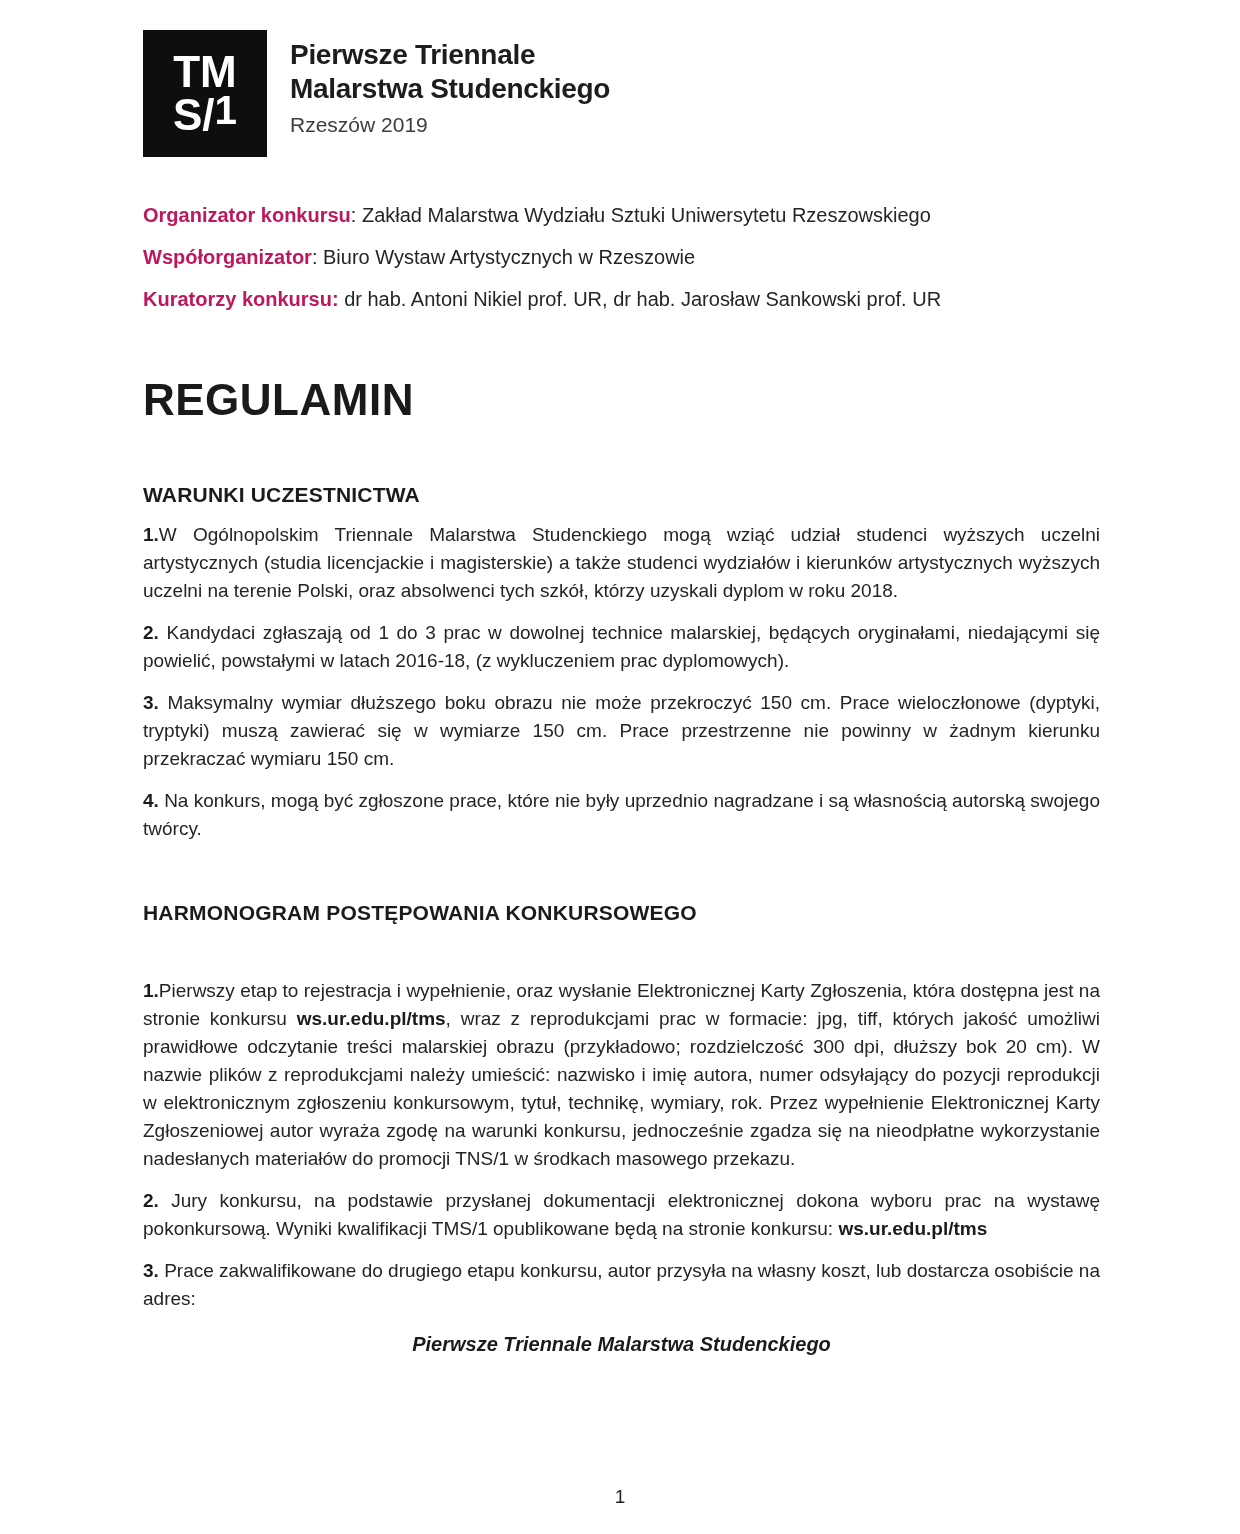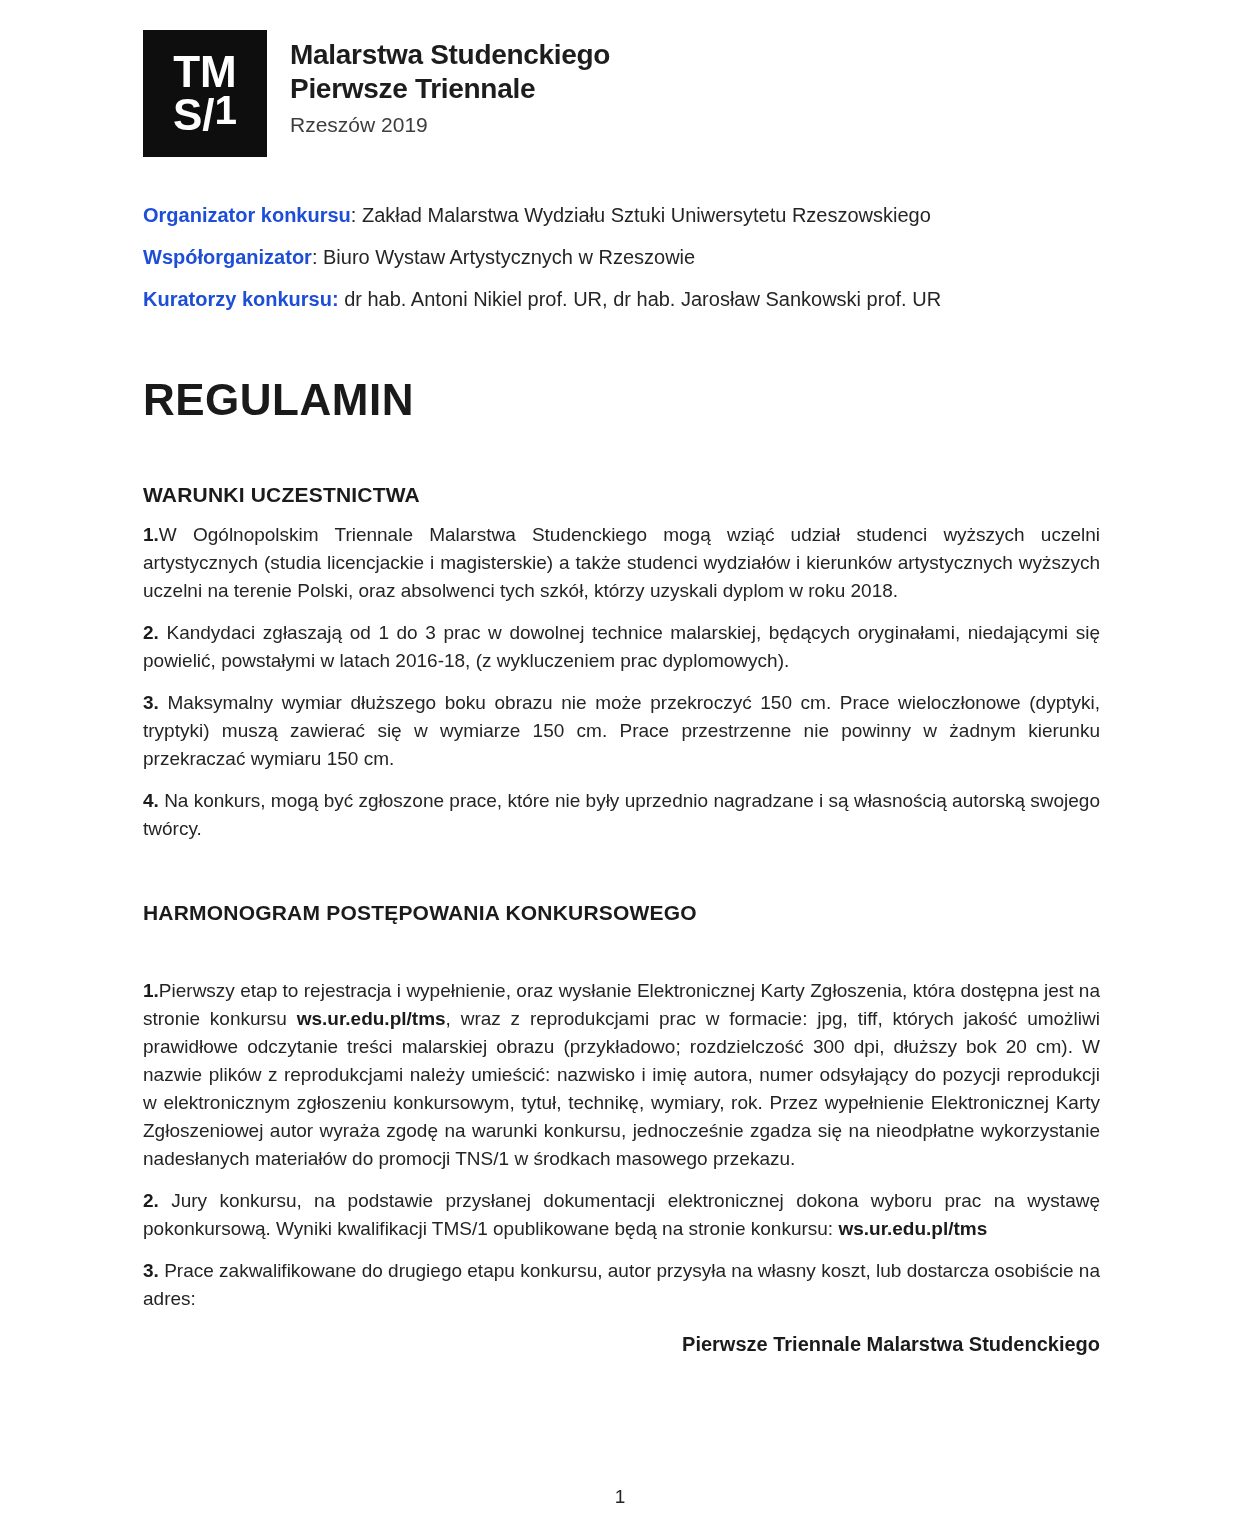--- a/index.html
+++ b/index.html
@@ -55,21 +55,21 @@
     color: #3d3d3d;
   }
 
   
   .meta-line {
     font-size: 20px;
     line-height: 24px;
     margin-bottom: 18px;
     color: #252525;
   }
-  .meta-line b { color: #1d4ed8; }
+  .meta-line b { color: #be185d; }
 
   
   .main-title {
     font-size: 44px;
     font-weight: bold;
     color: #1a1a1a;
     letter-spacing: 0.5px;
     margin-top: 64px;
     margin-bottom: 16px;
   }
@@ -93,21 +93,22 @@
     margin-top: 14px;
     color: #242424;
   }
   .para b { color: #1b1b1b; }
   .bold-line {
     font-size: 20px;
     line-height: 24px;
     font-weight: bold;
     color: #1b1b1b;
     margin-top: 19px;
-    text-align: right;
+    text-align: center;
+    font-style: italic;
   }
 
   
   .footer {
     position: absolute;
     bottom: 26px;
     left: 0;
     width: 100%;
     text-align: center;
     font-size: 19px;
@@ -119,22 +120,22 @@
 
 <div class="page">
   <div class="content">
 
     <header class="doc-header">
       <div class="logo-box">
         <span>TM</span>
         <span><span>S/</span><span class="raised">1</span></span>
       </div>
       <div class="title-block">
+        <div class="title-line">Pierwsze Triennale</div>
         <div class="title-line">Malarstwa Studenckiego</div>
-        <div class="title-line">Pierwsze Triennale</div>
         <div class="subtitle">Rzeszów 2019</div>
       </div>
     </header>
 
     <section>
       <p class="meta-line"><b>Organizator konkursu</b><span>: Zakład Malarstwa Wydziału Sztuki Uniwersytetu Rzeszowskiego</span></p>
       <p class="meta-line"><b>Współorganizator</b><span>: Biuro Wystaw Artystycznych w Rzeszowie</span></p>
       <p class="meta-line"><b>Kuratorzy konkursu:</b><span> dr hab. Antoni Nikiel prof. UR, dr hab. Jarosław Sankowski prof. UR</span></p>
     </section>
 

